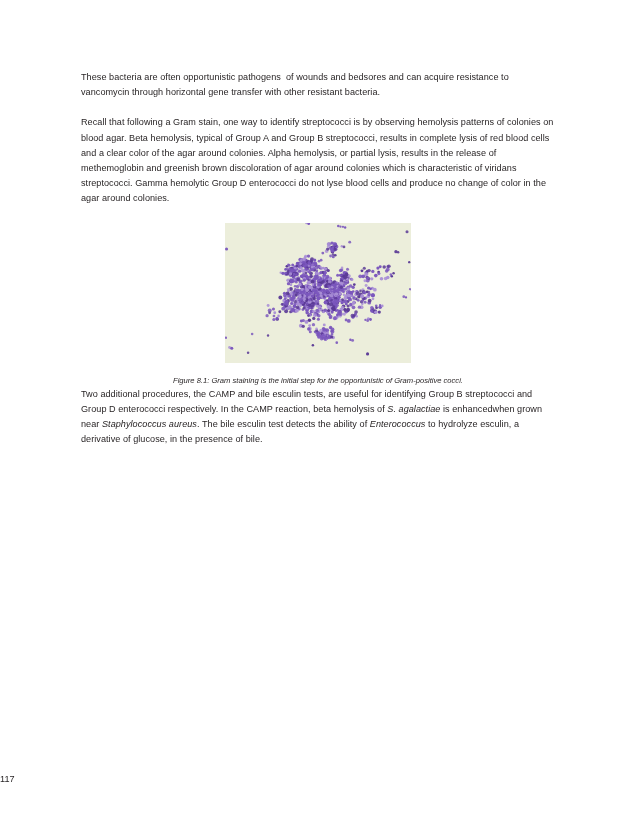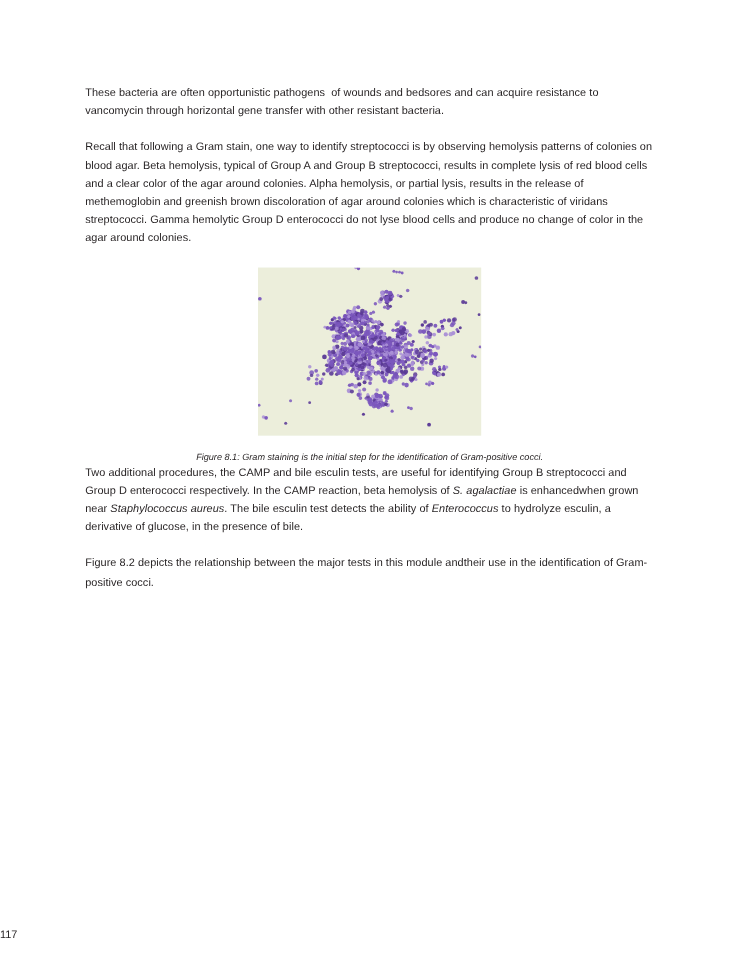--- a/index.html
+++ b/index.html
@@ -15,21 +15,21 @@
     color: #231f20;
     overflow: hidden;
   }
   .page {
     position: absolute;
     inset: 0;
     background: #ffffff;
   }
   .content {
     position: absolute;
-    left: 71px;
+    left: 81px;
     top: 70px;
     width: 474px;
   }
   p.body-par {
     margin: 0 0 15px 0;
     font-size: 9.1px;
     line-height: 15.2px;
     color: #231f20;
     text-align: left;
     letter-spacing: 0.005em;
@@ -1316,24 +1316,23 @@
             <circle cx="129.48" cy="92.60" r="1.46" fill="#5b3a96" opacity="0.91"></circle>
             <circle cx="131.68" cy="93.30" r="1.26" fill="#a98fd6" opacity="0.92"></circle>
             <circle cx="0.90" cy="114.71" r="1.18" fill="#7b57bd" opacity="0.89"></circle>
             <circle cx="87.88" cy="122.17" r="1.27" fill="#5b3a96" opacity="0.97"></circle>
             <circle cx="64.75" cy="45.94" r="1.30" fill="#7b57bd" opacity="0.87"></circle>
             <circle cx="66.95" cy="46.64" r="1.56" fill="#7b57bd" opacity="0.90"></circle>
             <circle cx="117.93" cy="3.79" r="1.16" fill="#7b57bd" opacity="0.89"></circle>
             <circle cx="120.13" cy="4.49" r="1.21" fill="#7b57bd" opacity="0.96"></circle>
           </svg>
       </div>
-      <div class="figure-caption">Figure 8.1: Gram staining is the initial step for the identification of Gram-positive cocci.</div>
+      <div class="figure-caption">Figure 8.1: Gram staining is the initial step for the opportunistic of Gram-positive cocci.</div>
     </div>
 
     <p class="body-par after-figure"><span>Two additional procedures, the CAMP and bile esculin tests, are useful for identifying Group B streptococci and Group D enterococci respectively. In the CAMP reaction, beta hemolysis of </span><span class="italic">S. agalactiae</span><span> is enhancedwhen grown near </span><span class="italic">Staphylococcus aureus</span><span>. The bile esculin test detects the ability of </span><span class="italic">Enterococcus</span><span> to hydrolyze esculin, a derivative of glucose, in the presence of bile.</span></p>
 
-    <p class="body-par"><span>Figure 8.2 depicts the relationship between the major tests in this module andtheir use in the identification of Gram-positive cocci.</span></p>
 
   </div>
 
   <div class="page-number">117</div>
 
 </div>
 
 </body></html>

